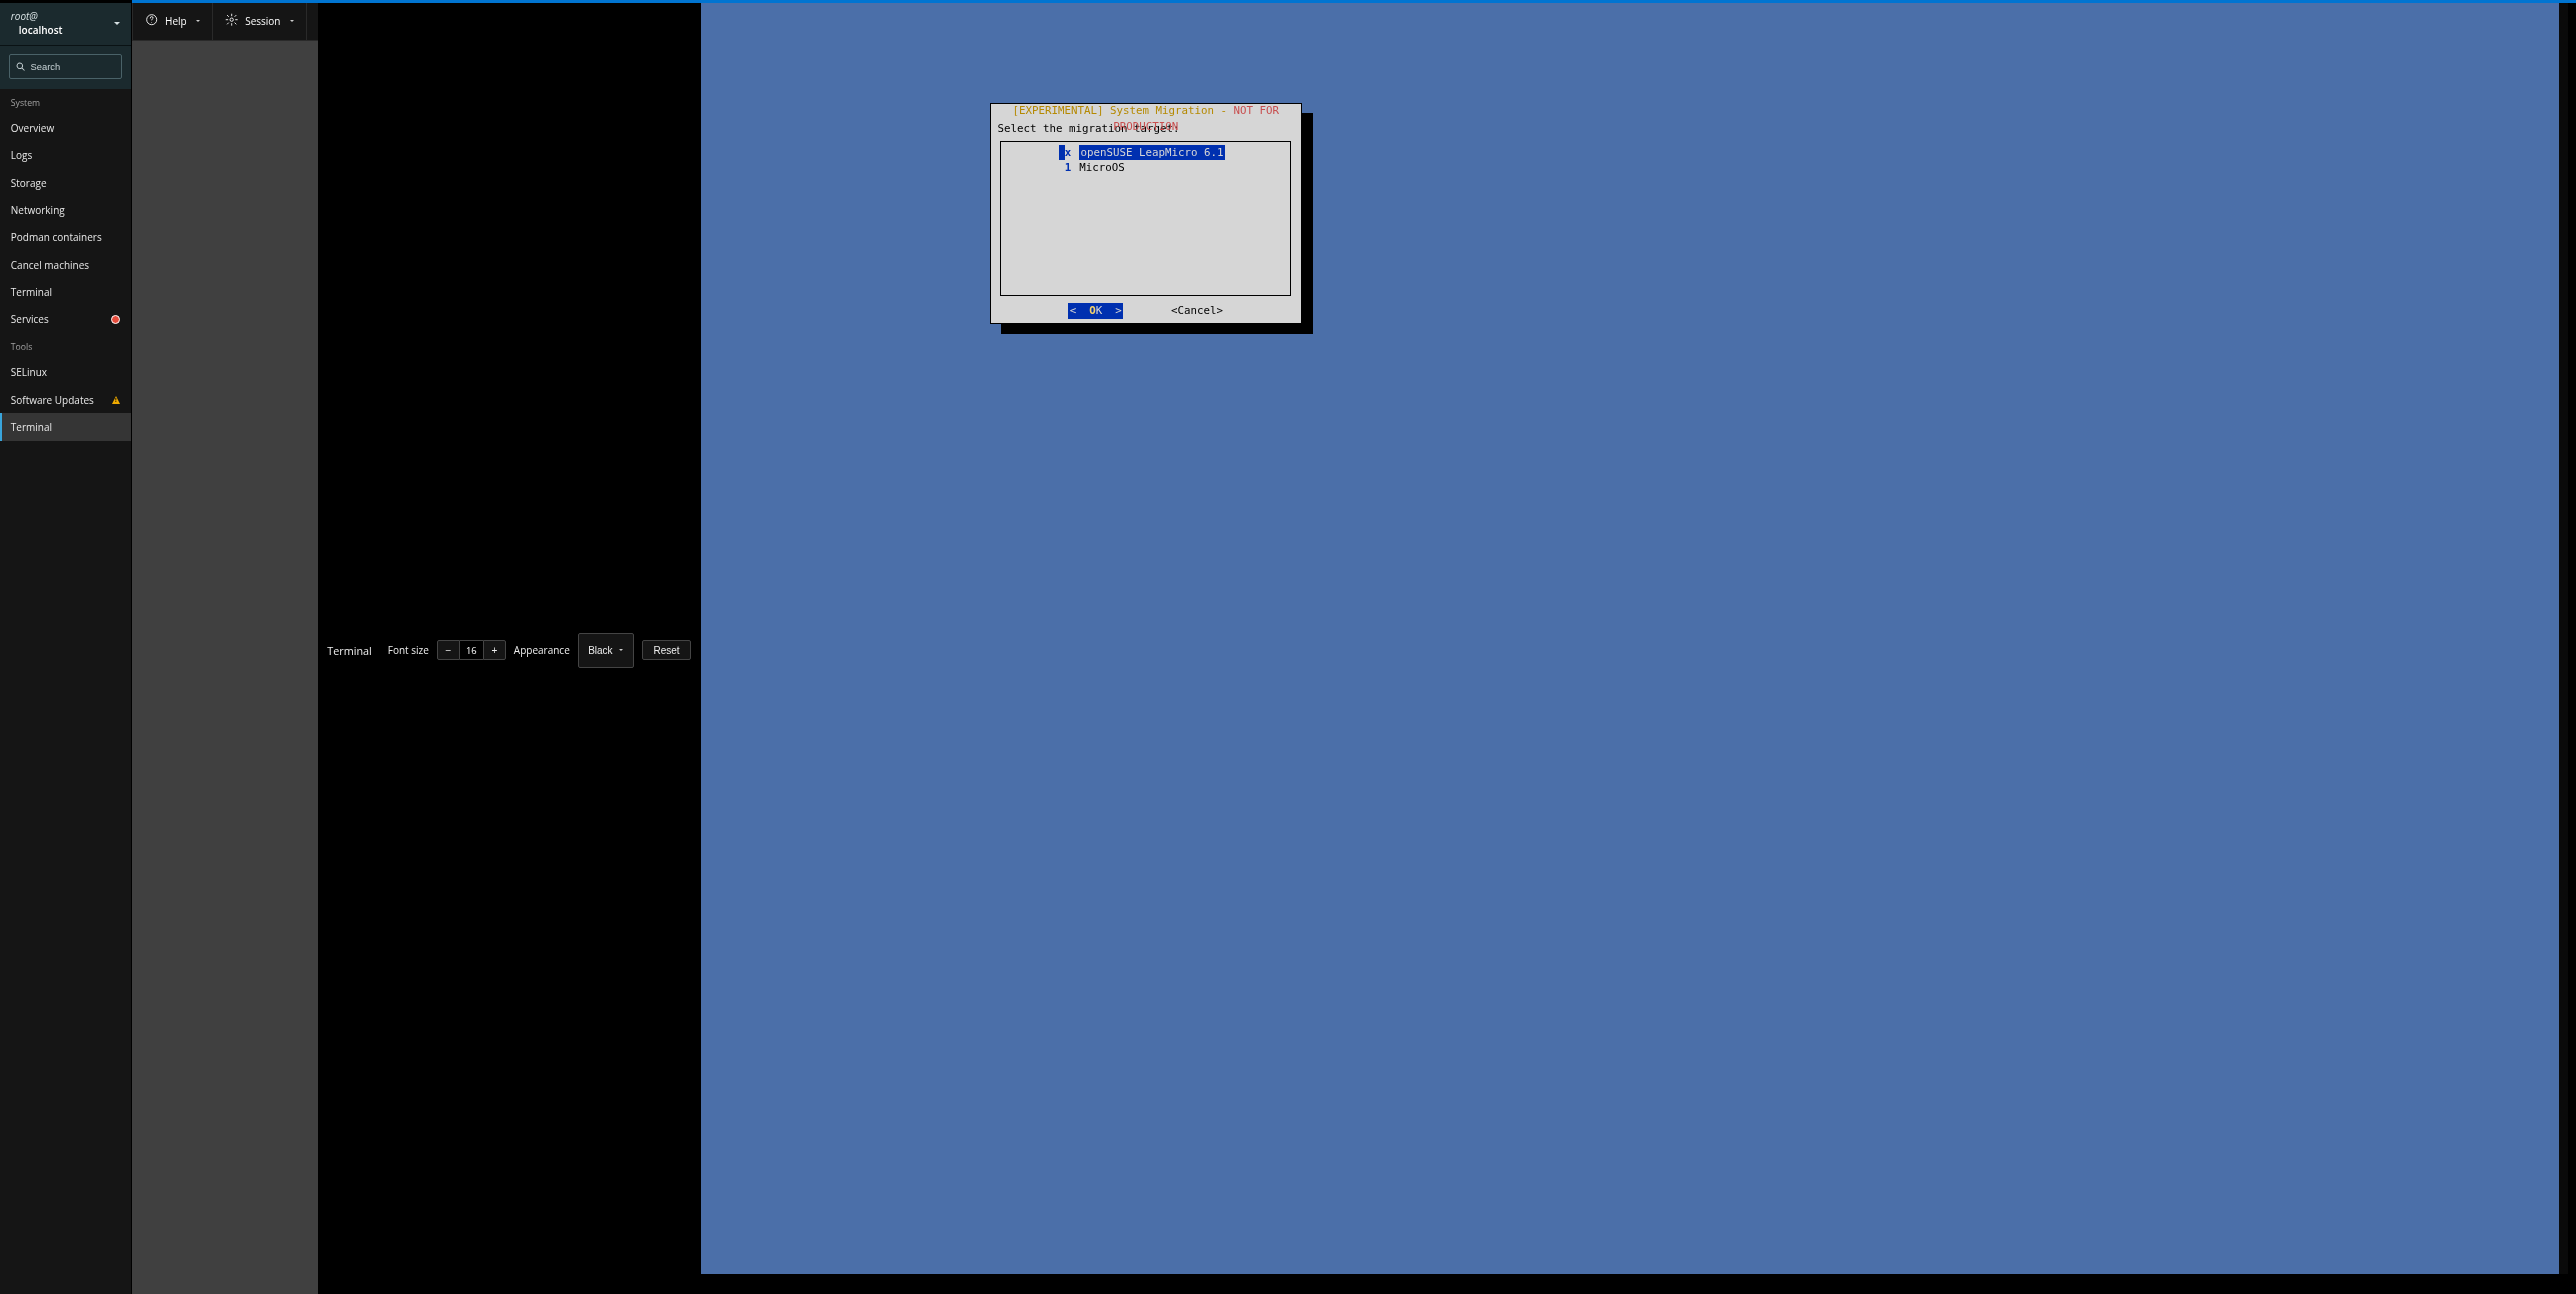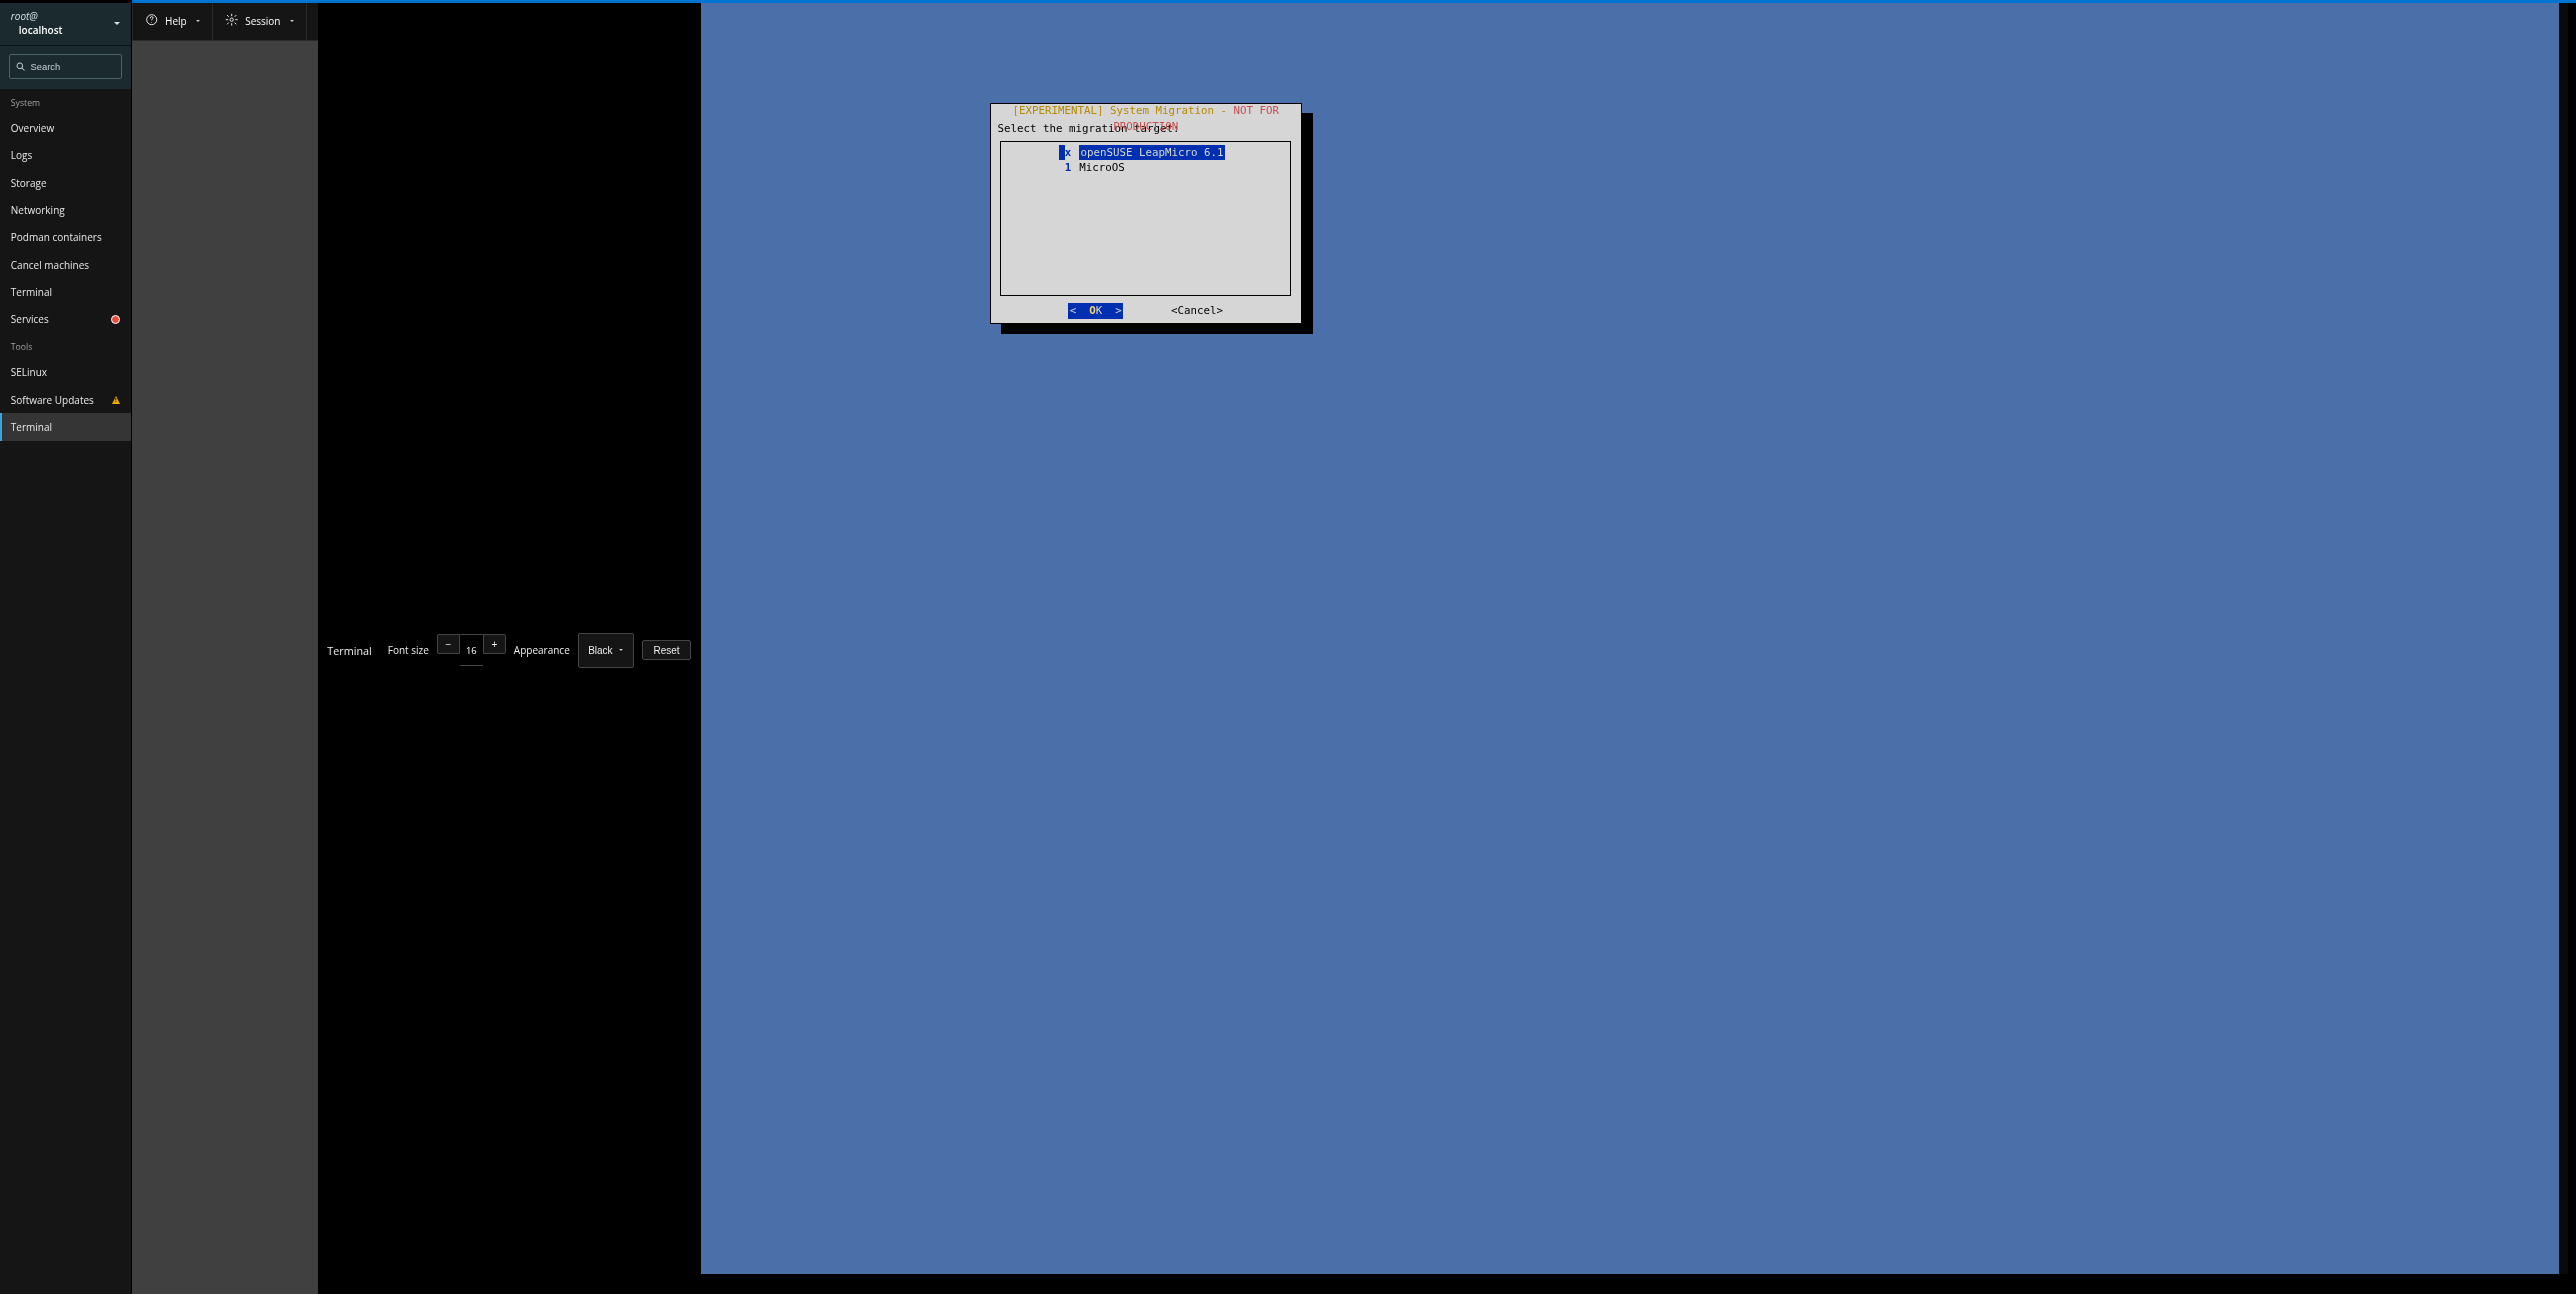--- a/index.html
+++ b/index.html
@@ -38,21 +38,21 @@
   .toolbar { display: flex; align-items: center; padding: 9.4px 9.4px 5.4px; gap: 8px; background:#000;}
   .page-title { font-size: 10.8px; color: #eee; }
   .toolbar .spacer { flex: 1; }
   .tool-label { font-size: 10px; color: #eee; }
   .btn { background: #151515; border: 0.7px solid #444; color: #eee; font-size: 10px; border-radius: 2px; cursor: pointer; display: inline-flex; align-items: center; justify-content: center; }
   .btn.square { width: 23px; height: 20px; }
   .font-size-group { display: inline-flex; }
   .font-size-group .btn { border-radius: 0; }
   .font-size-group .btn:first-child { border-top-left-radius: 2px; border-bottom-left-radius: 2px; }
   .font-size-group .btn:last-child { border-top-right-radius: 2px; border-bottom-right-radius: 2px; }
-  .font-value { width: 23px; height: 32px; background: #000; border-top:0.7px solid #444;border-bottom:0.7px solid #444; display: inline-flex; align-items: center; justify-content: center; font-size: 9.4px; color:#fff;}
+  .font-value { width: 23px; height: 20px; background: #000; border-top:0.7px solid #444;border-bottom:0.7px solid #444; display: inline-flex; align-items: center; justify-content: center; font-size: 9.4px; color:#fff;}
   .select-btn { padding: 2.7px 9.4px; height: 35px; gap:4px;}
   .reset-btn { padding: 2.7px 10.8px; height: 20px; }
 
   .terminal-wrap { flex: 1; display: flex; flex-direction: column; min-height: 0; padding: 0 8px 9px 0; background:#000;}
   .terminal { flex: 1; background: #4b6fa9; position: relative; margin-left:0;}
   .terminal-scroll { position:absolute; right:0; top:0; bottom:0; width:9.4px; background:#0a0a0a;}
   .terminal-thumb { position:absolute; top:0; right:1.3px; width:6.7px; height:0; background:#555; border-radius:3.4px;}
   .terminal-footer { height: 10.8px; background: #000; }
 
   

